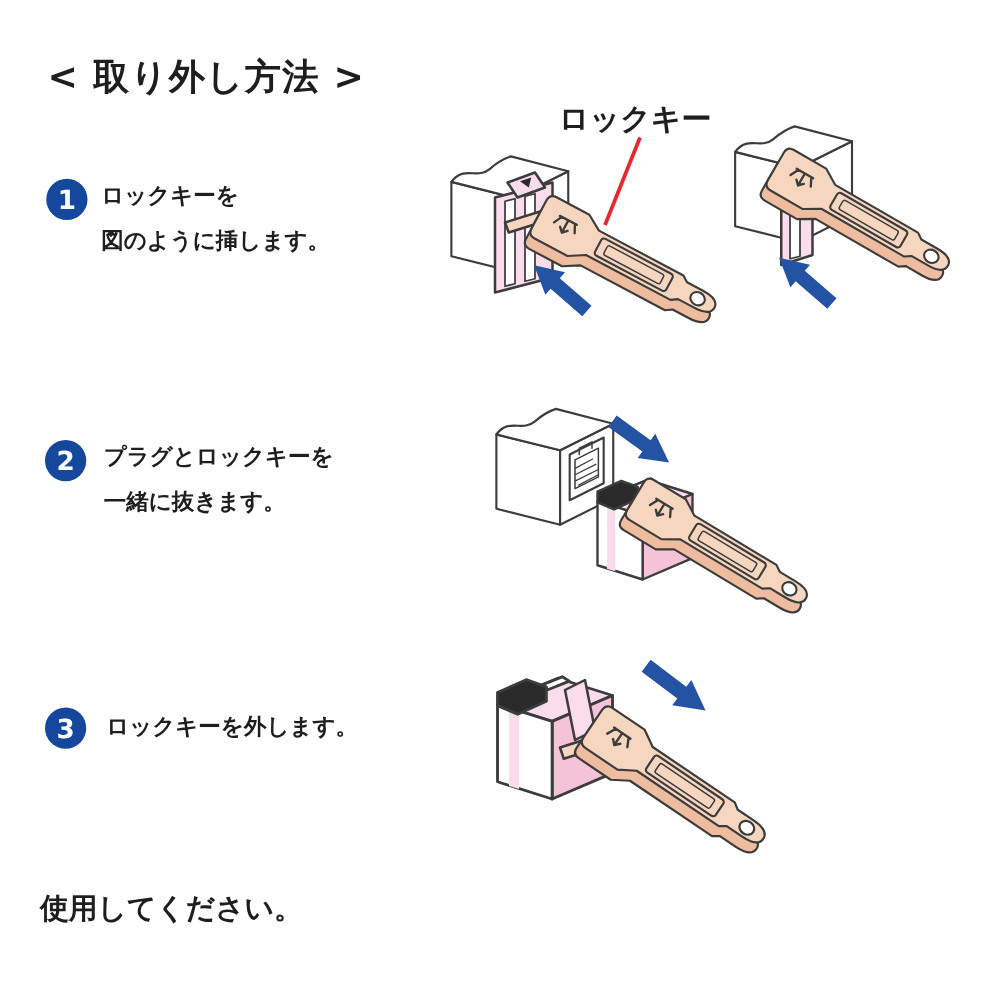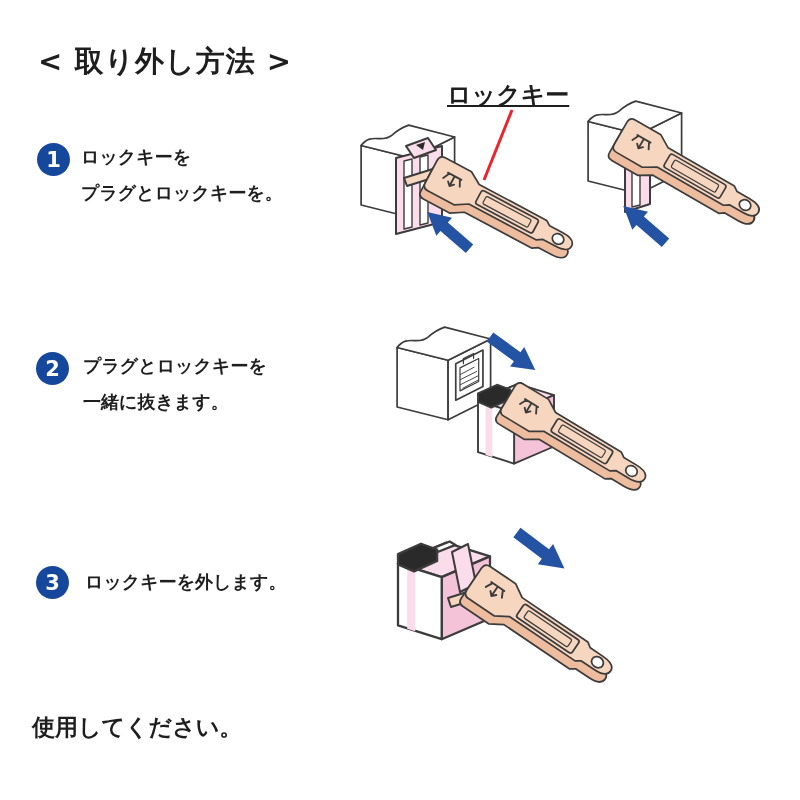--- a/index.html
+++ b/index.html
@@ -4,21 +4,21 @@
 <style>
   html,body{margin:0;padding:0;}
   body{
     width:800px;height:800px;position:relative;overflow:hidden;
     background:#ffffff;
     font-family:"DejaVu Sans","Liberation Sans",sans-serif;
     color:#1e1e1e;
   }
   .abs{position:absolute;}
   #page-title{left:38px;top:42px;font-size:29px;font-weight:bold;letter-spacing:1px;}
-  #callout-label{left:447px;top:79px;font-size:24px;font-weight:bold;text-decoration:underline;}
+  #callout-label{left:447px;top:79px;font-size:24px;font-weight:bold;}
   .step-badge{
     width:33px;height:33px;border-radius:50%;
     background:var(--step-badge,#15489c);color:#fff;
     display:flex;align-items:center;justify-content:center;
     font-size:21px;font-weight:bold;
   }
   .step-text{font-size:18px;line-height:36px;font-weight:bold;white-space:nowrap;}
   #step1-badge{left:37px;top:143px;}
   #step1-text{left:81px;top:139px;}
   #step2-badge{left:36px;top:352px;}
@@ -126,21 +126,21 @@
 
 <div id="page-title" class="abs">&lt; 取り外し方法 &gt;</div>
 
 <div id="callout-label" class="abs">ロックキー</div>
 
 <div id="step1-badge" class="abs step-badge">
   <span>1</span>
 </div>
 <div id="step1-text" class="abs step-text">
   <div>ロックキーを</div>
-  <div>プラグとロックキーを。</div>
+  <div>図のように挿します。</div>
 </div>
 
 <div id="step2-badge" class="abs step-badge">
   <span>2</span>
 </div>
 <div id="step2-text" class="abs step-text">
   <div>プラグとロックキーを</div>
   <div>一緒に抜きます。</div>
 </div>
 

